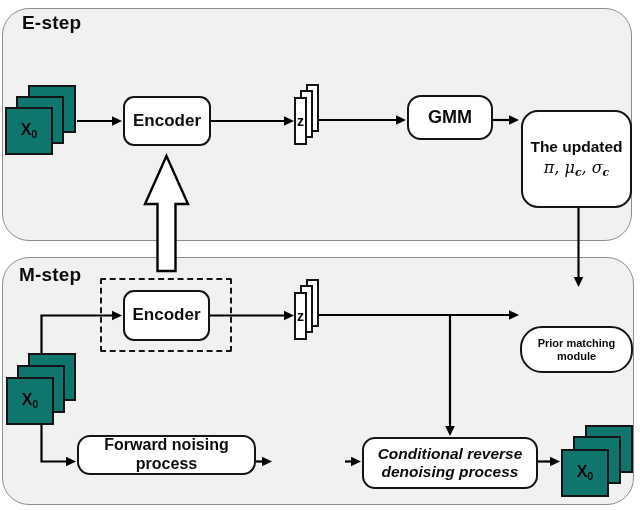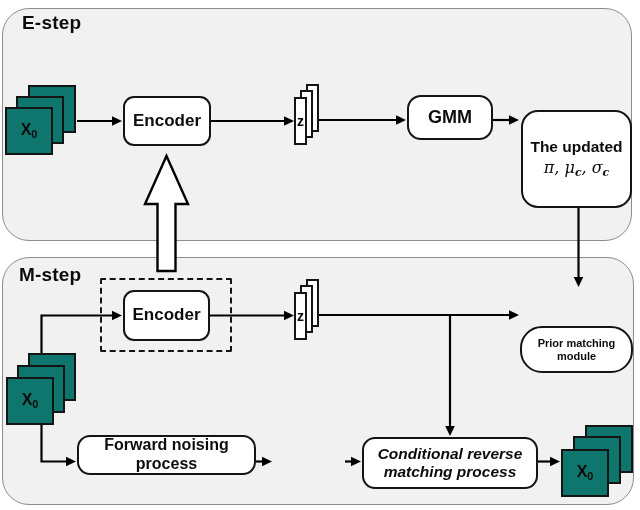--- a/index.html
+++ b/index.html
@@ -142,21 +142,21 @@
   </div>
 
   <div class="box" style="left:77px;top:435px;width:179px;height:40px;border-radius:13px;font-size:16px;">
     <span>Forward noising</span>
     <span>process</span>
   </div>
 
 
   <div class="box" style="left:362px;top:437px;width:176px;height:52px;border-radius:13px;font-size:15.5px;font-style:italic;">
     <span>Conditional reverse</span>
-    <span>matching process</span>
+    <span>denoising process</span>
   </div>
 
   <div class="box" style="left:520px;top:288px;width:113px;height:47px;border-radius:22px;font-size:11px;margin-top:38px;">
     <span>Prior matching</span>
     <span>module</span>
   </div>
 
   <div class="stack" style="left:561px;top:424px;width:76px;height:78px;">
     <div class="sq" style="left:24px;top:1px;"></div>
     <div class="sq" style="left:12px;top:12px;"></div>

